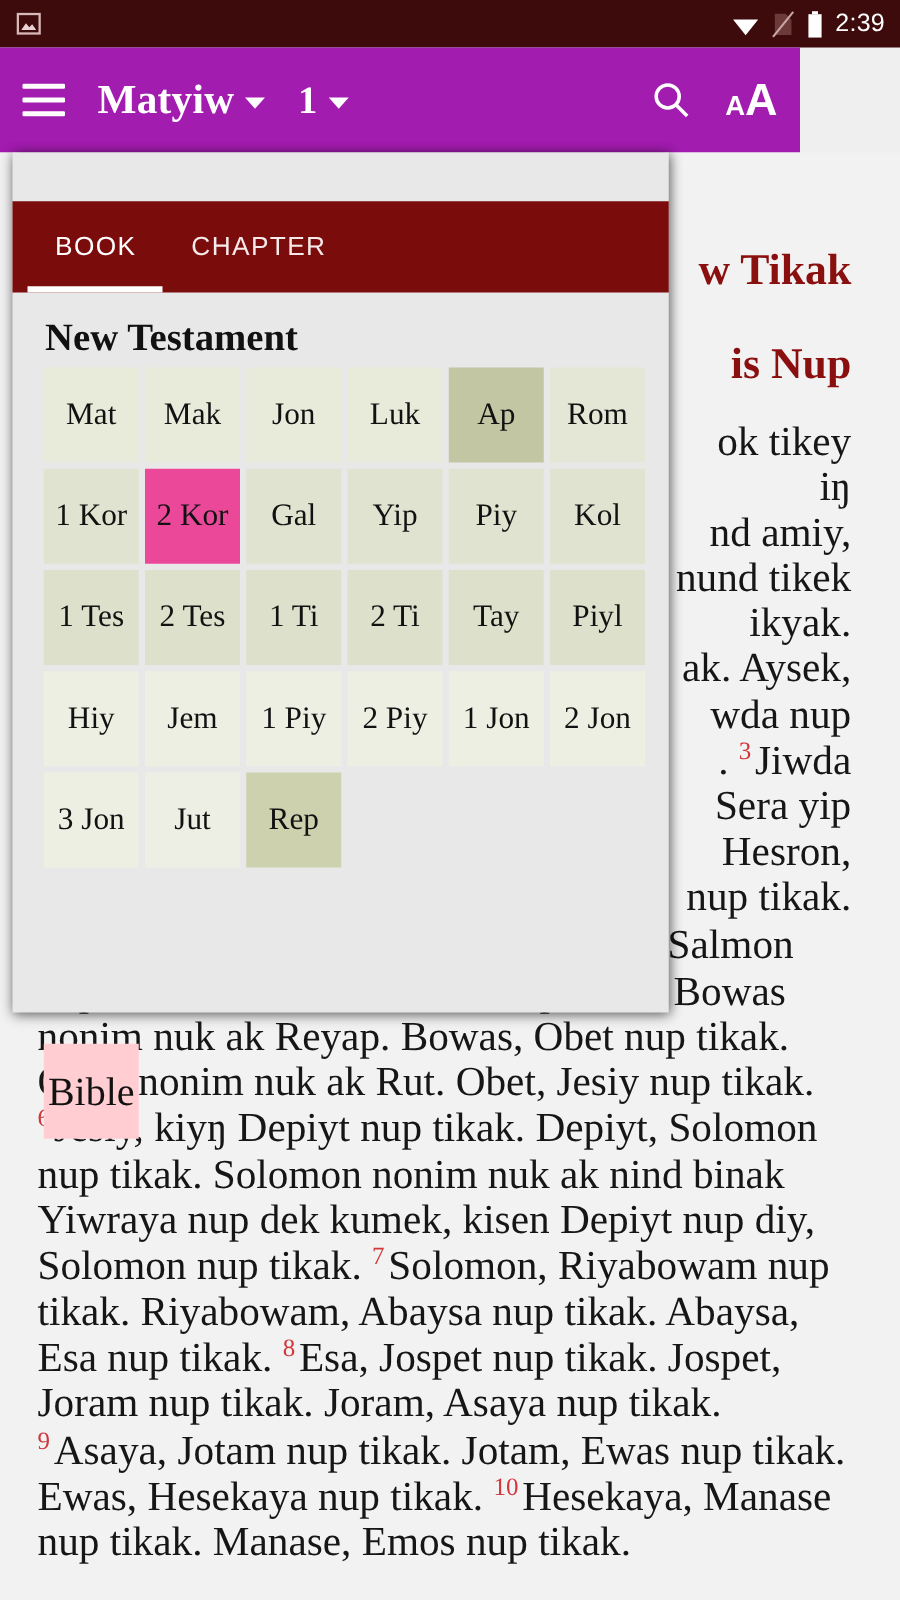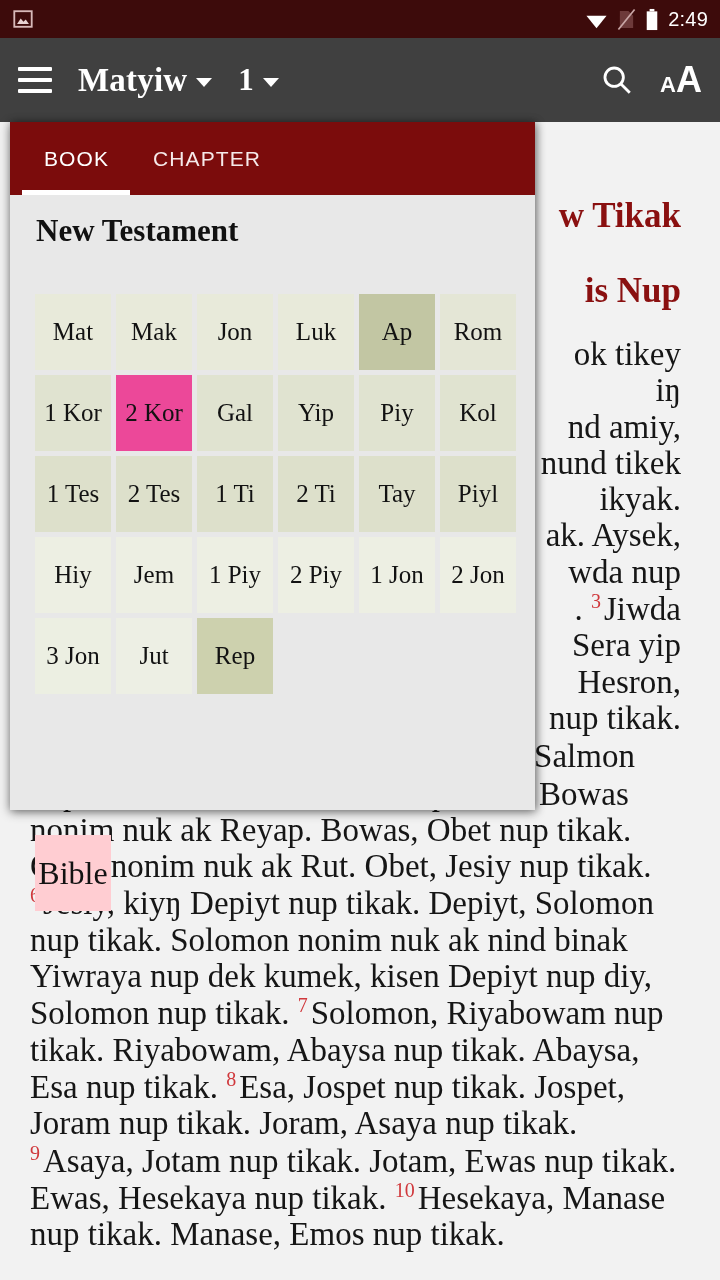--- a/index.html
+++ b/index.html
@@ -20,22 +20,22 @@
   .sb-left { display: flex; align-items: center; gap: 8px; }
   .sb-right { margin-left: auto; display: flex; align-items: center; gap: 9px; }
   .sb-time {
     color: #ffffff; font-family: "Liberation Sans", sans-serif;
     font-size: 20px; font-weight: 400; letter-spacing: .2px;
   }
   .ic { display: block; }
 
   
   .toolbar {
-    position: absolute; left: 0; top: 38px; width: 720px; height: 84px;
-    background: #404040; display: flex; align-items: center; padding: 0 18px;
+    position: absolute; left: 0; top: 38px; width: 640px; height: 84px;
+    background: #a21caf; display: flex; align-items: center; padding: 0 18px;
   }
   .hamburger { width: 34px; height: 26px; display: flex; flex-direction: column;
     justify-content: space-between; margin-right: 26px; cursor: pointer; }
   .hamburger span { display: block; height: 4px; background: #fff; border-radius: 1px; }
   .tb-book {
     color: #fff; font-family: "Liberation Serif", serif;
     font-size: 33px; font-weight: 700; letter-spacing: .2px;
   }
   .caret {
     width: 0; height: 0; border-left: 8px solid transparent;
@@ -74,21 +74,21 @@
   .vn { color: #d0383c; font-size: 20px; vertical-align: super; padding-right: 3px; }
 
   
   .panel {
     position: absolute; left: 10px; top: 122px; width: 525px; height: 688px;
     background: #e8e8e8;
     box-shadow: 0 2px 10px rgba(0,0,0,.45), 2px 0 8px rgba(0,0,0,.28);
   }
   .panel-tabs {
     height: 73px; background: #7b0c0c; display: flex; align-items: center;
-    padding-left: 12px; position: relative;
+    padding-left: 12px; position: relative; margin-top: 39px;
   }
   .tab {
     color: #f6e9e9; font-family: "Liberation Sans", sans-serif;
     font-size: 21px; letter-spacing: 1.1px; padding: 0 22px; height: 73px;
     display: flex; align-items: center; cursor: pointer;
   }
   .tab.active { color: #ffffff; }
   .tab-underline {
     position: absolute; left: 12px; bottom: 0; width: 108px; height: 5px;
     background: #ffffff;
@@ -131,21 +131,21 @@
         <path d="M1.5 8 L12 21 L22.5 8 Z" fill="#ffffff"></path>
       </svg>
       <svg class="ic" width="19" height="23" viewBox="0 0 20 24">
         <path d="M3 3 h9 l5 5 v13 h-14 z" fill="#6d3a3a"></path>
         <line x1="1.5" y1="22.5" x2="18.5" y2="1.5" stroke="#c9a6a6" stroke-width="1.8"></line>
       </svg>
       <svg class="ic" width="14" height="23" viewBox="0 0 14 24">
         <rect x="4.5" y="1" width="5" height="2.5" fill="#ffffff"></rect>
         <rect x="1.5" y="3.5" width="11" height="19.5" fill="#ffffff"></rect>
       </svg>
-      <span class="sb-time">2:49</span>
+      <span class="sb-time">2:39</span>
     </div>
   </div>
 
   <div class="toolbar">
     <div class="hamburger">
       <span></span>
         <span></span>
         <span></span>
     </div>
     <div style="display:flex;align-items:center;cursor:pointer">

